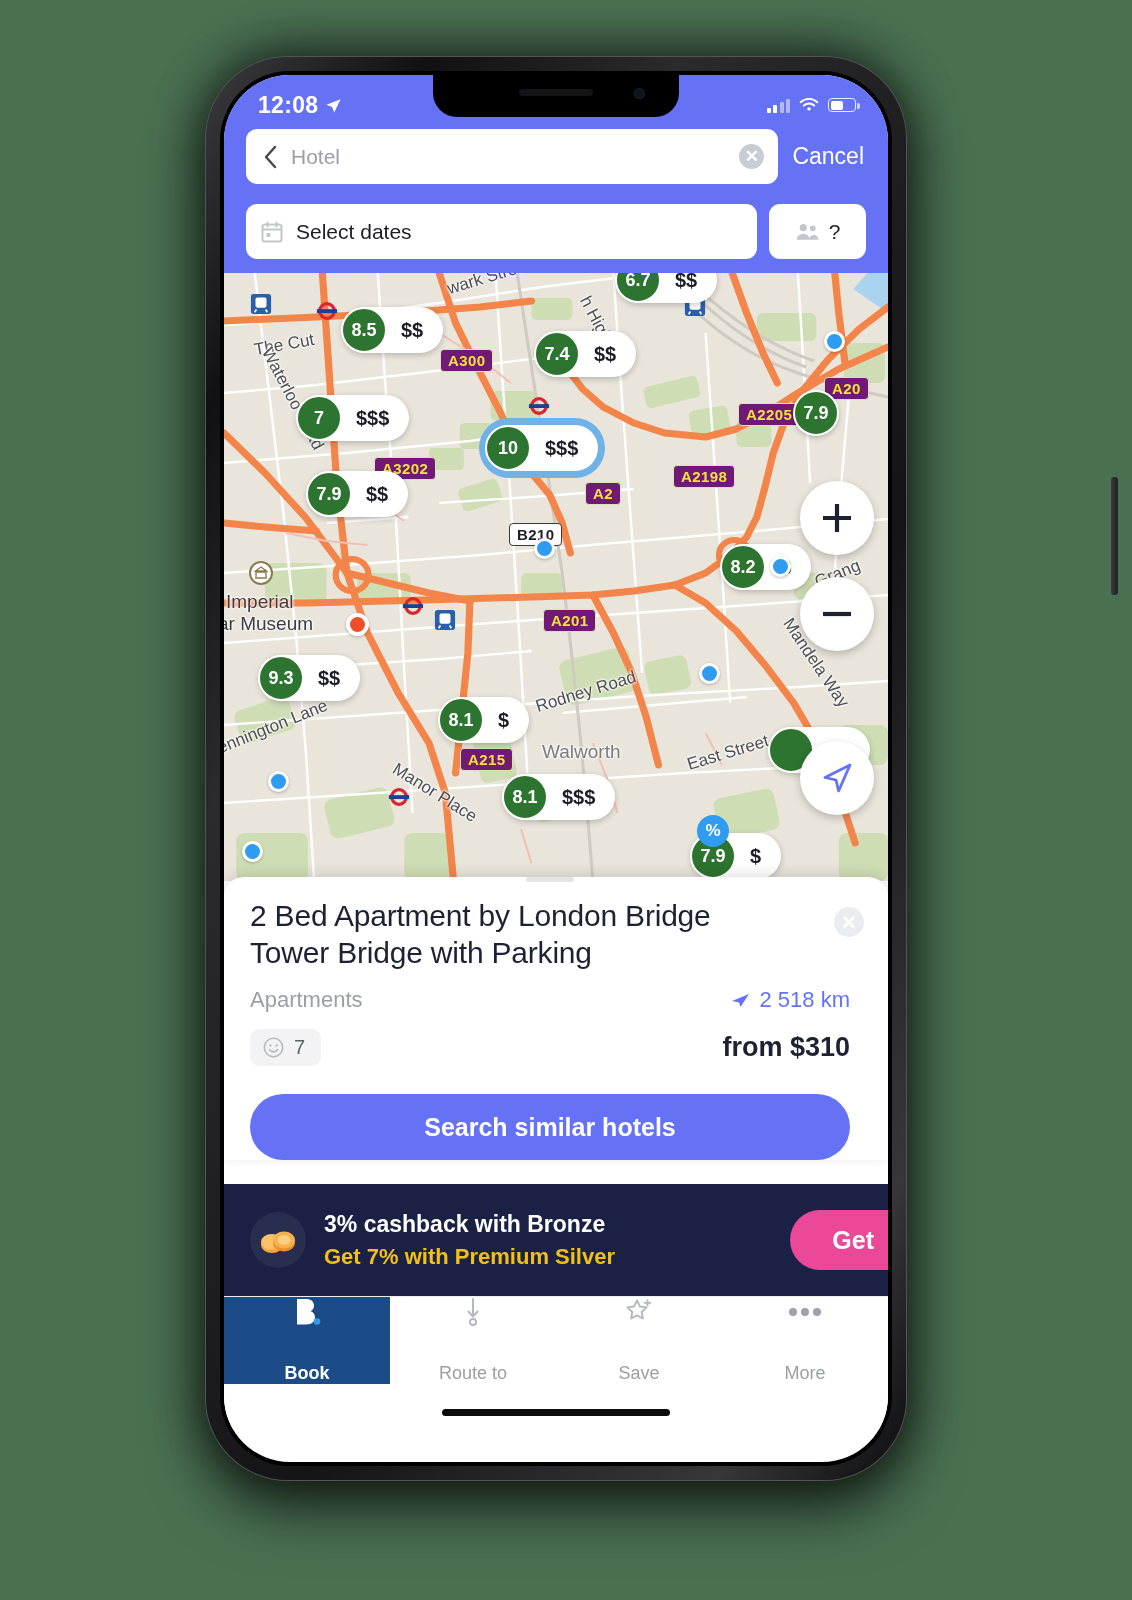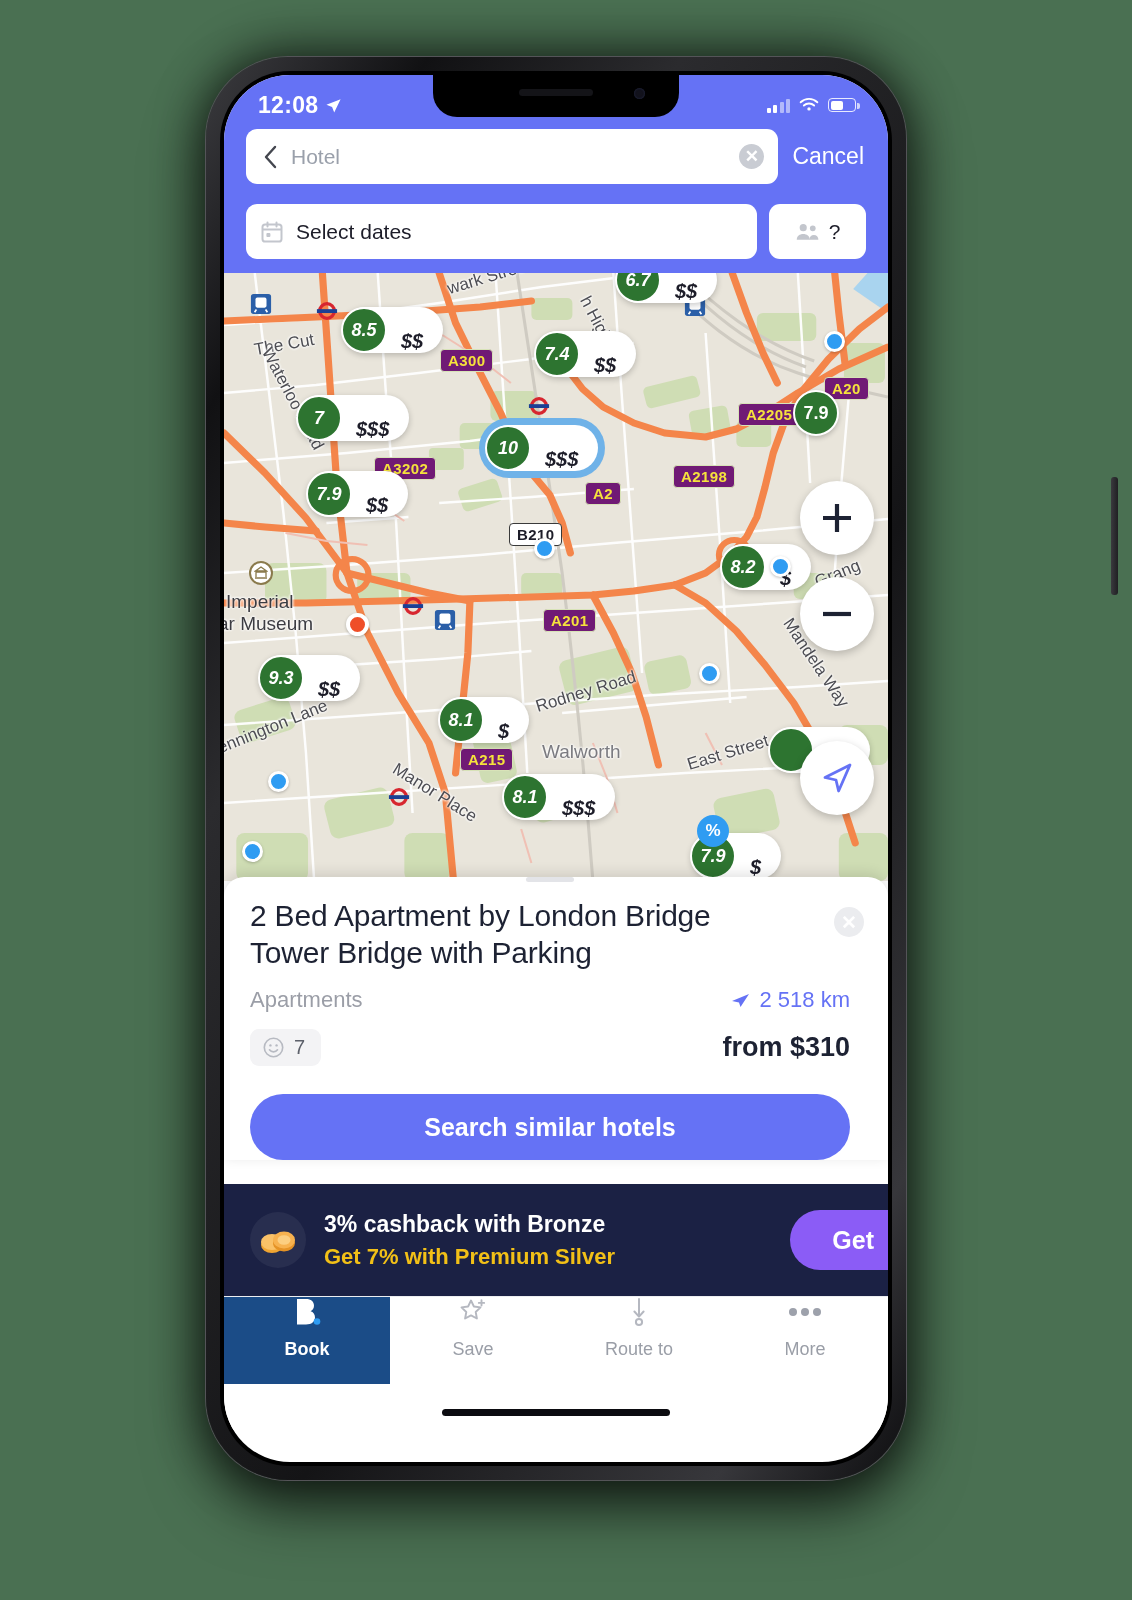--- a/index.html
+++ b/index.html
@@ -115,26 +115,25 @@
   
   .map {
     position: relative;
     height: 608px;
     background: #e8e4da;
     overflow: hidden;
   }
   .map svg.basemap { position: absolute; inset: 0; width: 100%; height: 100%; }
 
   .hotel-pin {
-    position: absolute; display: flex; align-items: flex-end;
+    position: absolute; display: flex; align-items: center;
     background: #fff; border-radius: 30px; height: 46px;
     padding: 0 16px 0 0;
     box-shadow: 0 2px 6px rgba(0,0,0,.22);
     white-space: nowrap;
-    font-style: italic;
   }
   .hotel-pin .score {
     width: 46px; height: 46px; border-radius: 50%;
     background: #2d7430; color: #fff;
     display: flex; align-items: center; justify-content: center;
     font-size: 18px; font-weight: 600; flex: none;
     border: 2.5px solid #fff; margin-left: -1px;
   }
   .hotel-pin .price { font-size: 20px; font-weight: 700; color: #1d1d29; padding: 0 4px 0 14px; }
   .hotel-pin.selected {
@@ -238,33 +237,33 @@
   .coin {
     width: 56px; height: 56px; border-radius: 50%;
     background: rgba(255,255,255,.06);
     display: flex; align-items: center; justify-content: center; flex: none;
   }
   .promo-txt { padding-left: 18px; }
   .promo-t1 { color: #fff; font-size: 23px; font-weight: 700; }
   .promo-t2 { color: #f2c017; font-size: 22px; font-weight: 700; margin-top: 6px; }
   .promo-btn {
     position: absolute; right: -28px; top: 26px;
-    background: #8b5cf6; color: #fff; border: 0;
+    background: #ec4899; color: #fff; border: 0;
     border-radius: 32px; height: 60px; padding: 0 42px;
     font-size: 25px; font-weight: 600;
     font-family: "Liberation Sans", sans-serif;
   }
 
   
   .tabbar {
     background: #fff; position: relative; z-index: 4;
     display: flex; height: 88px; border-top: 1px solid #eceef1;
   }
   .tab { flex: 1; display: flex; flex-direction: column; align-items: center;
-         justify-content: flex-start; gap: 12px; }
+         justify-content: space-between; gap: 21px; }
   .tab .ico { height: 30px; display: flex; align-items: center; justify-content: center; }
   .tab .lbl { font-size: 18px; color: #9a9ea7; }
   .tab.active { background: #1b4c87; }
   .tab.active .lbl { color: #fff; font-weight: 600; }
   .home-ind {
     background: #fff; height: 46px; position: relative; z-index: 4;
   }
   .home-ind i {
     position: absolute; left: 50%; transform: translateX(-50%); bottom: 14px;
     width: 228px; height: 7px; border-radius: 4px; background: #0b0b10;
@@ -649,36 +648,36 @@
             <span class="ico">
               <svg width="28" height="30" viewBox="0 0 28 30">
                 <path d="M4 2h9c5 0 8 2.7 8 6.8 0 2.6-1.3 4.5-3.4 5.4 2.7.8 4.4 3 4.4 6.1 0 4.6-3.4 7.2-9 7.2H4z" fill="#fff"></path>
                 <circle cx="24" cy="24.5" r="3.3" fill="#2f9cf2"></circle>
               </svg>
             </span>
             <span class="lbl">Book</span>
           </div>
           <div class="tab">
             <span class="ico">
-              <svg width="30" height="30" viewBox="0 0 30 30">
-                <path d="M13 3.5l2.9 6 6.6.9-4.8 4.6 1.2 6.5L13 18.4l-5.9 3.1 1.2-6.5L3.5 10.4l6.6-.9z" fill="none" stroke="#b5b8c0" stroke-width="1.9" stroke-linejoin="round"></path>
-                <path d="M23.5 3.2v5.4M20.8 5.9h5.4" stroke="#b5b8c0" stroke-width="1.9" stroke-linecap="round"></path>
-              </svg>
-            </span>
-            <span class="lbl">Save</span>
-          </div>
-          <div class="tab">
-            <span class="ico">
               <svg width="24" height="30" viewBox="0 0 24 30">
                 <path d="M12 2v17" stroke="#b5b8c0" stroke-width="2" stroke-linecap="round"></path>
                 <path d="M7.4 14.5 12 19.6l4.6-5.1" stroke="#b5b8c0" stroke-width="2" fill="none" stroke-linecap="round" stroke-linejoin="round"></path>
                 <circle cx="12" cy="25" r="3.1" fill="none" stroke="#b5b8c0" stroke-width="2"></circle>
               </svg>
             </span>
             <span class="lbl">Route to</span>
+          </div>
+          <div class="tab">
+            <span class="ico">
+              <svg width="30" height="30" viewBox="0 0 30 30">
+                <path d="M13 3.5l2.9 6 6.6.9-4.8 4.6 1.2 6.5L13 18.4l-5.9 3.1 1.2-6.5L3.5 10.4l6.6-.9z" fill="none" stroke="#b5b8c0" stroke-width="1.9" stroke-linejoin="round"></path>
+                <path d="M23.5 3.2v5.4M20.8 5.9h5.4" stroke="#b5b8c0" stroke-width="1.9" stroke-linecap="round"></path>
+              </svg>
+            </span>
+            <span class="lbl">Save</span>
           </div>
           <div class="tab">
             <span class="ico">
               <svg width="34" height="12" viewBox="0 0 34 12">
                 <circle cx="5" cy="6" r="4" fill="#9da1ab"></circle>
                 <circle cx="17" cy="6" r="4" fill="#9da1ab"></circle>
                 <circle cx="29" cy="6" r="4" fill="#9da1ab"></circle>
               </svg>
             </span>
             <span class="lbl">More</span>

